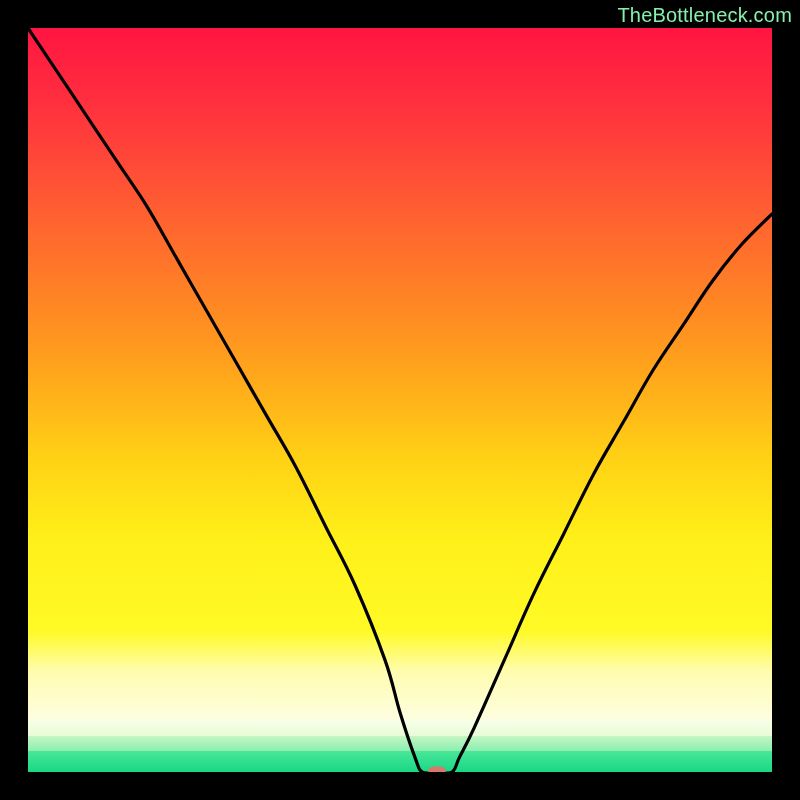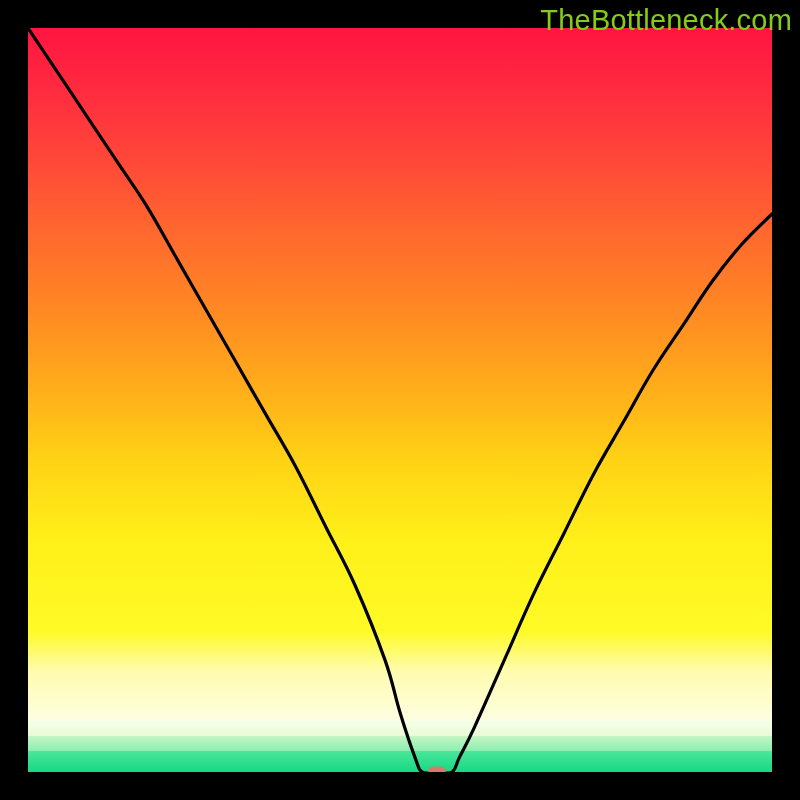--- a/index.html
+++ b/index.html
@@ -14,22 +14,22 @@
   .canvas {
     position: relative;
     width: 800px;
     height: 800px;
     background: #000;
   }
   .watermark {
     position: absolute;
     top: 4px;
     right: 8px;
-    color: #84cc16;
-    font-size: 29px;
+    color: #86efac;
+    font-size: 20px;
     font-weight: 500;
     letter-spacing: 0.2px;
     z-index: 10;
   }
   .plot {
     position: absolute;
     left: 28px;
     top: 28px;
     width: 744px;
     height: 744px;

